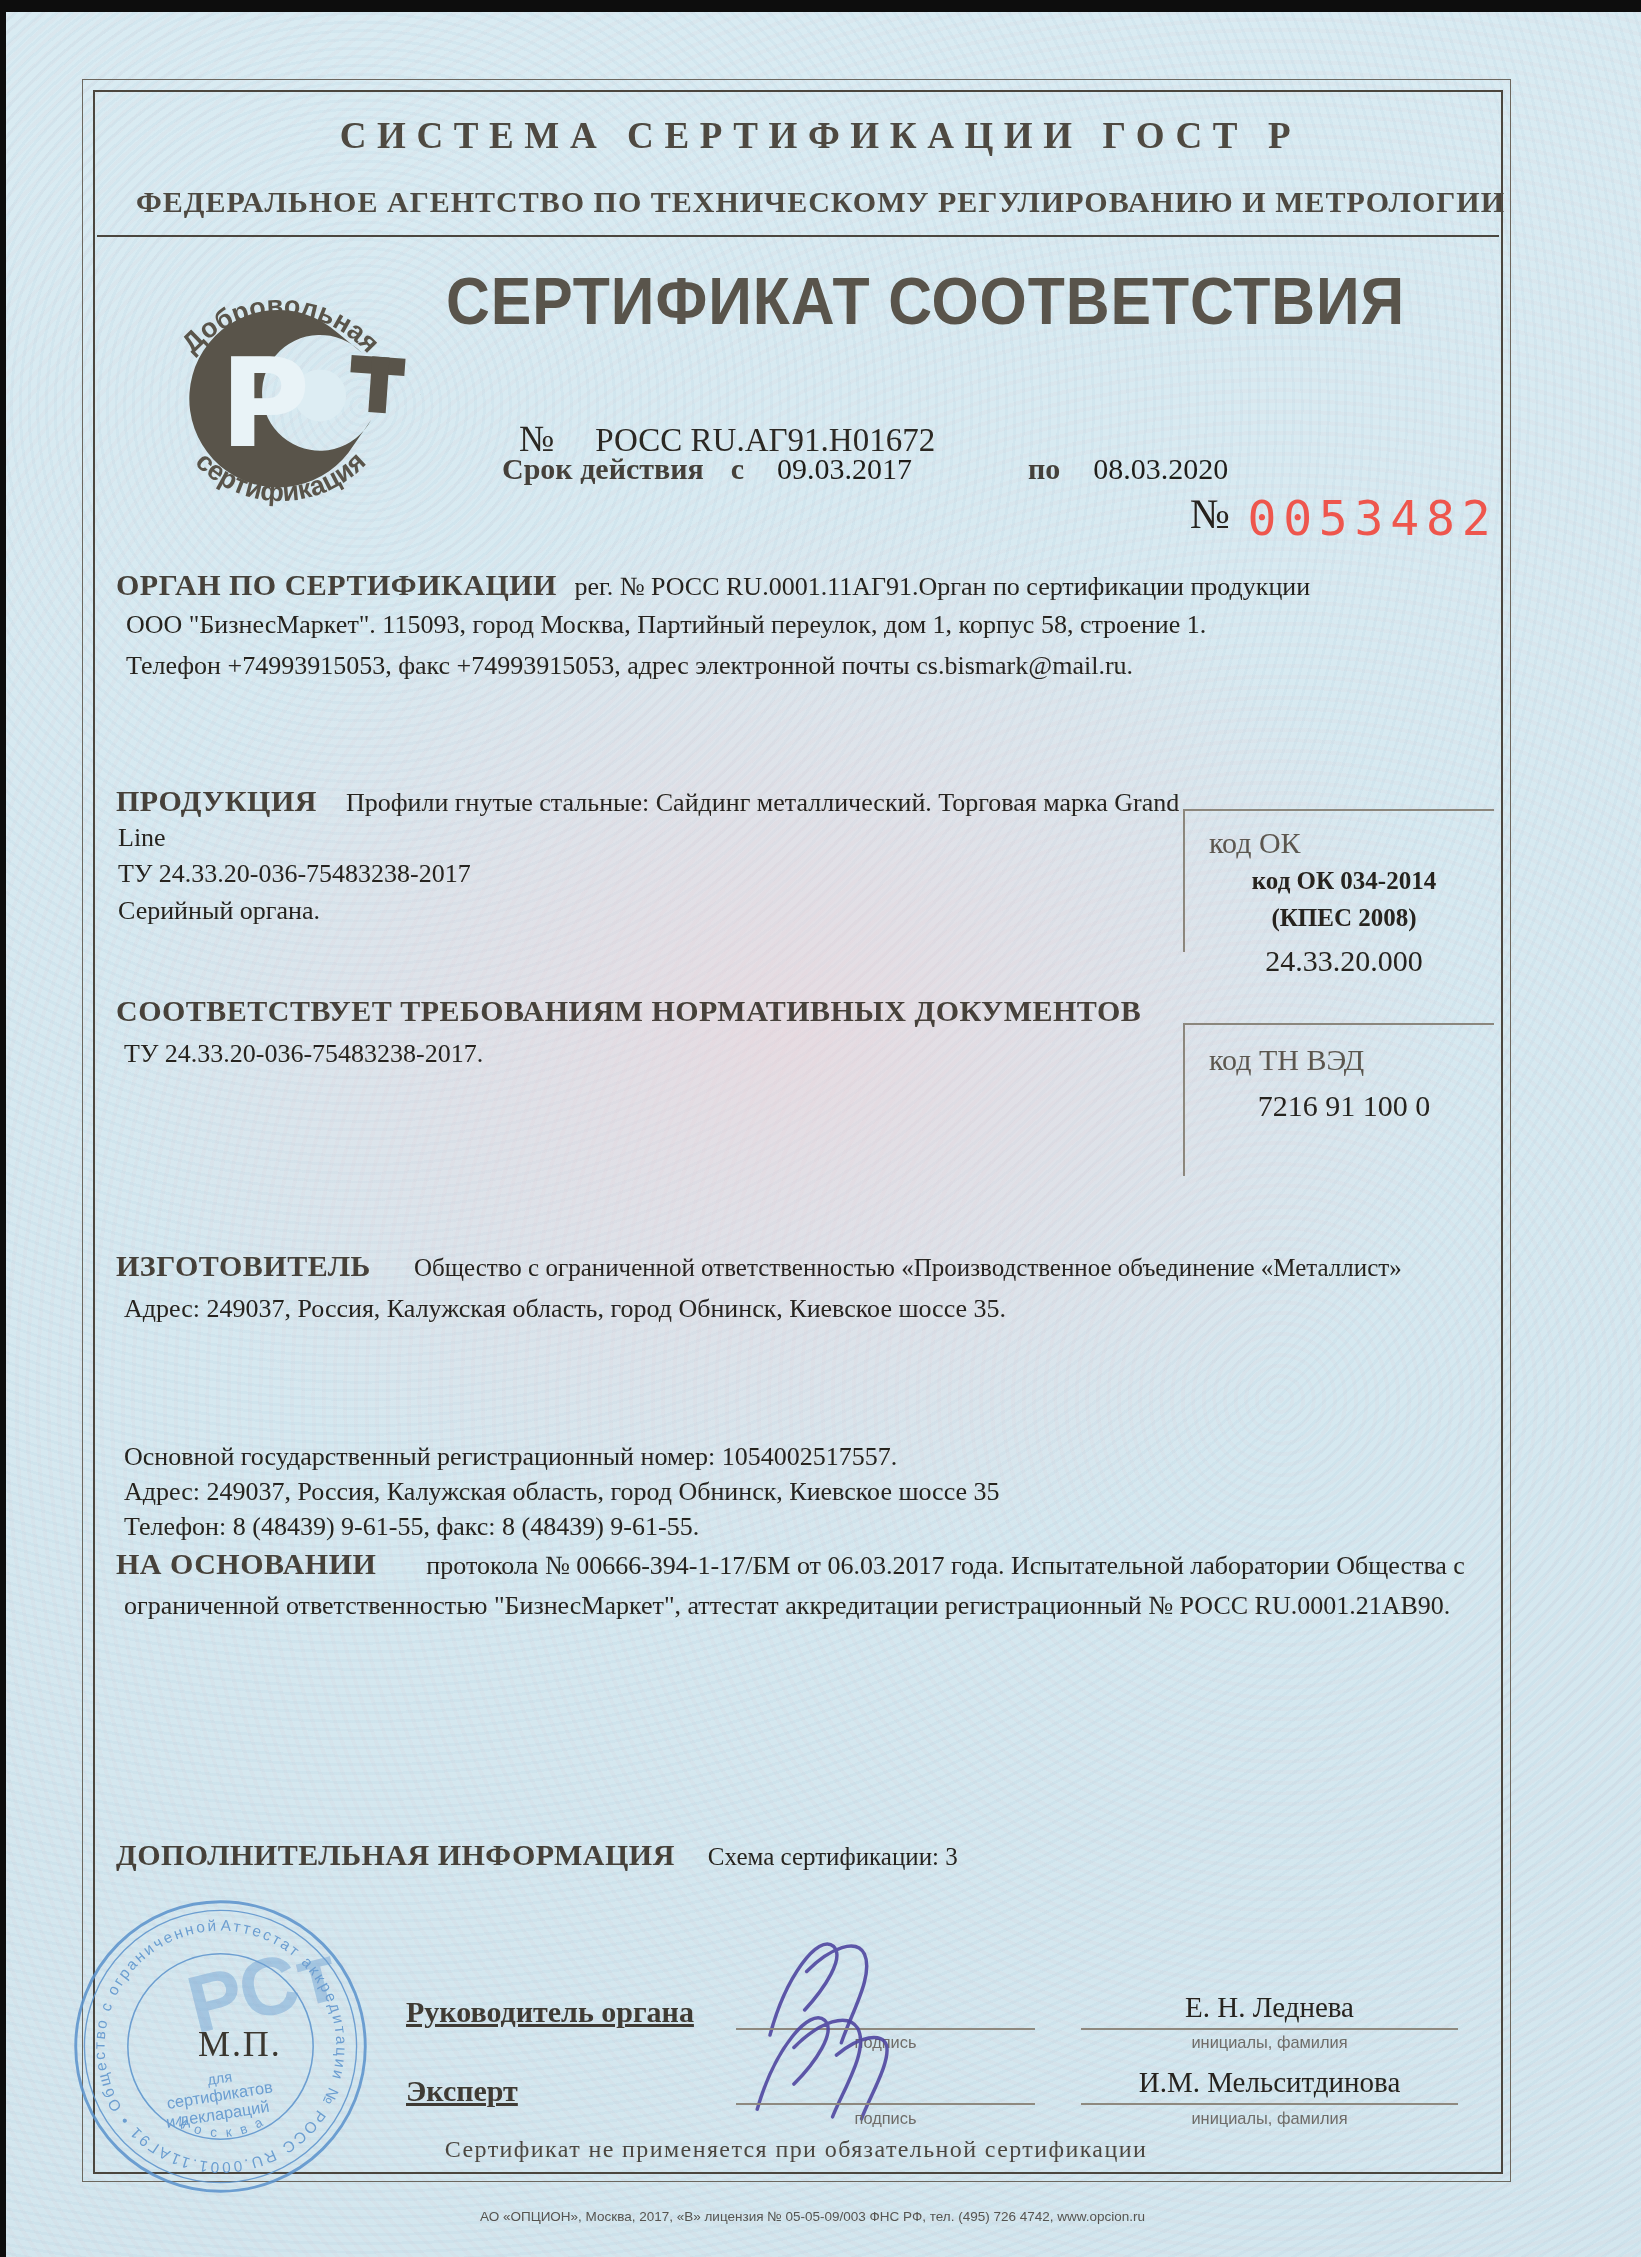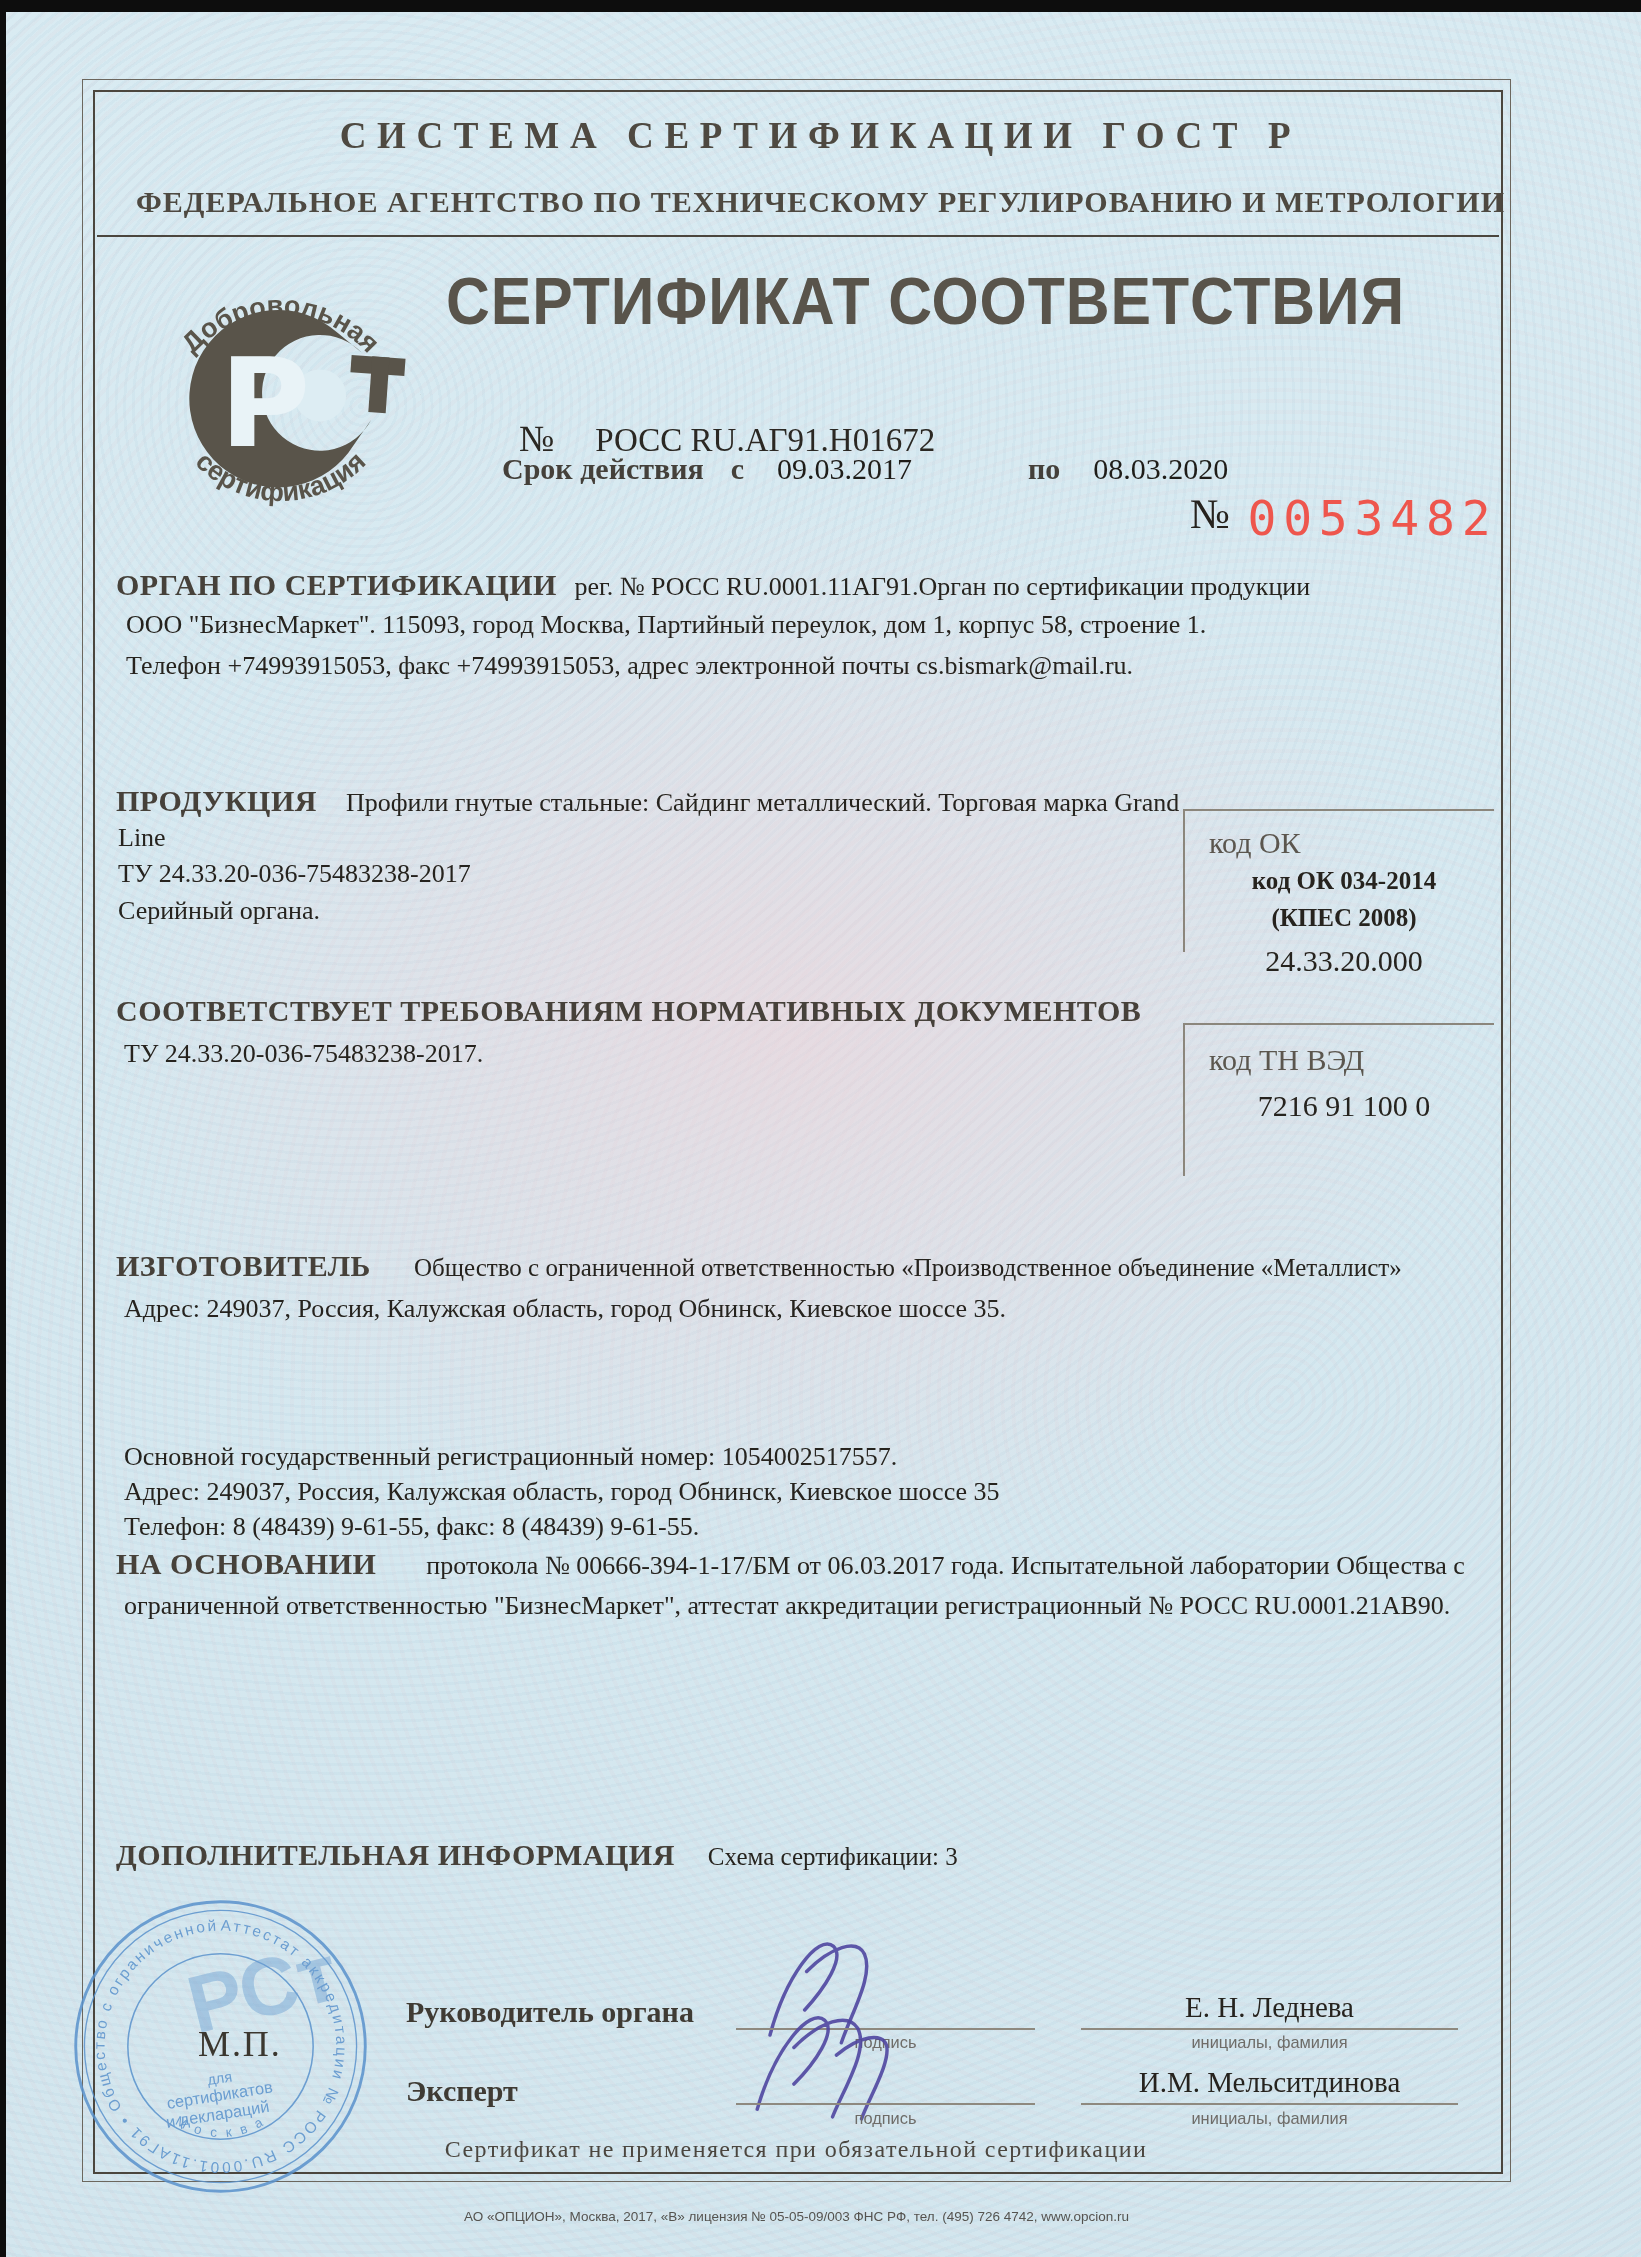--- a/index.html
+++ b/index.html
@@ -32,27 +32,27 @@
   .blankno .nsign{font-size:42px;color:#26231e;vertical-align:top;}
   .blankno .digits{font-family:"DejaVu Sans Mono",monospace;font-size:48px;color:#ee564d;letter-spacing:6.8px;margin-left:17.4px;}
   .sec-head{font-size:30px;font-weight:600;letter-spacing:0.5px;color:#46413a;white-space:nowrap;}
   .sec-inline{font-size:26px;color:#26231e;white-space:nowrap;}
   .body-line{font-size:26px;color:#26231e;white-space:nowrap;}
   .codebox-top{height:1.9px;background:#8b867c;}
   .codebox-left{width:1.9px;background:#8b867c;}
   .codebox-label{font-size:30px;color:#5b564e;}
   .codebox-line{font-size:25px;color:#26231e;text-align:center;font-weight:bold;}
   .codebox-value{font-size:30px;color:#26231e;text-align:center;}
-  .rolelbl{font-size:30px;font-weight:600;color:#3f3b34;white-space:nowrap;}
+  .rolelbl{font-size:30px;font-weight:600;color:#3f3b34;white-space:nowrap;text-decoration:underline;}
   .namelbl{font-size:29px;color:#26231e;text-align:center;}
   .sigline{height:1.9px;background:#8e897f;}
   .caption{font-family:"Liberation Sans",sans-serif;font-size:16.4px;color:#6e6c68;text-align:center;}
   .mp{font-size:36px;color:#3b372f;letter-spacing:1.9px;}
   .notice{left:93px;top:2136px;width:1406px;text-align:center;font-size:24px;letter-spacing:1.4px;color:#4b463f;}
-  .printinfo{left:0;top:2209px;width:1593px;text-align:center;font-family:"Liberation Sans",sans-serif;font-size:13.5px;color:#55534f;}
+  .printinfo{left:0;top:2209px;width:1593px;text-align:center;font-family:"Liberation Sans",sans-serif;font-size:13.5px;color:#55534f;padding-left:16px;}
 </style>
 </head>
 <body>
 
 <div class="page">
 
   <div class="abs scan-top"></div>
   <div class="abs scan-left"></div>
   <div class="abs border-outer"></div>
   <div class="abs border-inner"></div>

